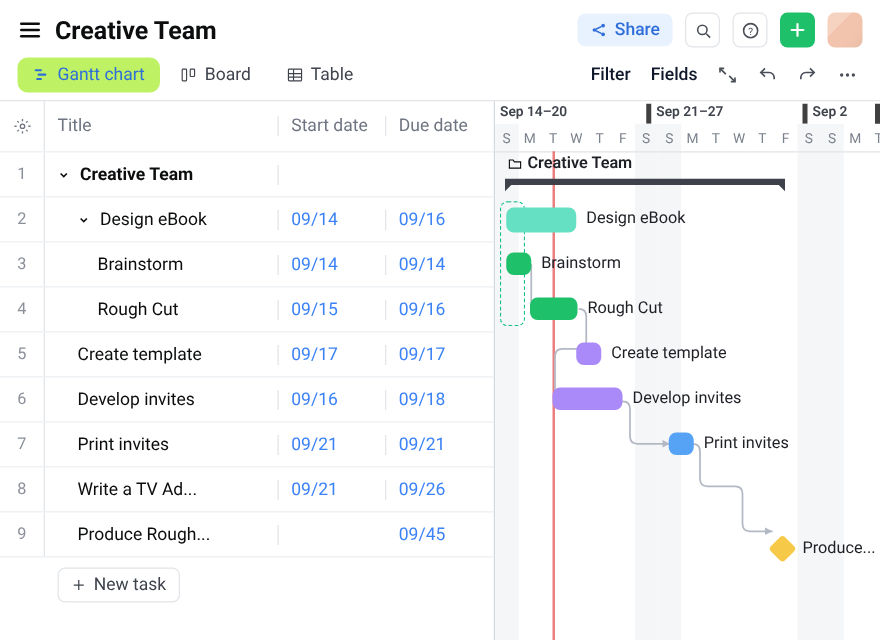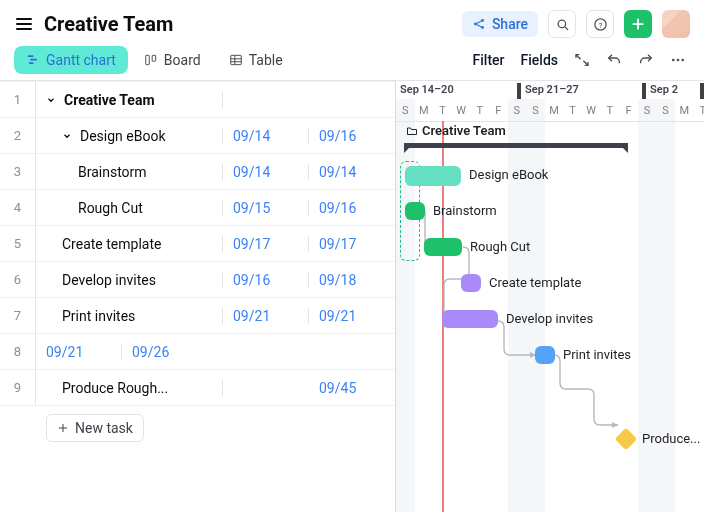--- a/index.html
+++ b/index.html
@@ -14,21 +14,21 @@
   .header-spacer { flex: 1; }
   .share-btn { display: flex; align-items: center; gap: 6px; background: #e8f2ff; color: #2f6ed8; border-radius: 6px; padding: 5px 10px; font-weight: 500; cursor: pointer; }
   .icon-btn { width: 28px; height: 28px; border-radius: 6px; border: 1px solid #e1e4e8; display: flex; align-items: center; justify-content: center; color: #4a4e57; cursor: pointer; }
   .add-btn { width: 28px; height: 28px; border-radius: 6px; background: #1fc06a; color: #fff; display: flex; align-items: center; justify-content: center; font-size: 18px; font-weight: 700; cursor: pointer; }
   .avatar { width: 28px; height: 28px; border-radius: 6px; background: linear-gradient(135deg,#f6d2c0 35%,#f3c4ad 35%,#f3c4ad 70%,#e6bda6); display: block; }
 
   
   .toolbar { display: flex; align-items: center; padding: 0 14px 6px 14px; gap: 8px; }
   .view-tabs { display: flex; gap: 4px; }
   .tab { display: flex; align-items: center; gap: 6px; padding: 6px 12px; border-radius: 8px; color: #3f434c; cursor: pointer; }
-  .tab.active { background: #5eead4; color: #2f6ed8; }
+  .tab.active { background: #bef264; color: #2f6ed8; }
   .toolbar-spacer { flex: 1; }
   .tool { color: #0f172a; font-weight: 500; padding: 4px 4px; cursor: pointer; }
   .tool-ico { width: 24px; height: 24px; display: flex; align-items: center; justify-content: center; color: #4a4e57; cursor: pointer; }
 
   
   .main { display: flex; flex: 1; min-height: 0; border-top: 1px solid #e1e4e8; }
   .left { width: 396px; display: flex; flex-direction: column; border-right: 1px solid #d6dbe1; }
   .right { flex: 1; position: relative; overflow: hidden; }
 
   
@@ -173,20 +173,31 @@
           <circle cx="5" cy="12" r="2" fill="currentColor"></circle>
           <circle cx="12" cy="12" r="2" fill="currentColor"></circle>
           <circle cx="19" cy="12" r="2" fill="currentColor"></circle>
         </svg>
     </div>
   </div>
 
   <div class="main">
 
     <div class="left">
+      <div class="thead">
+        <div class="col-gear">
+          <svg width="14" height="14" viewBox="0 0 24 24">
+              <circle cx="12" cy="12" r="3" stroke="currentColor" stroke-width="1.8" fill="none"></circle>
+              <path d="M12 2v3M12 19v3M4 12H1M23 12h-3M5 5l2 2M17 17l2 2M5 19l2-2M17 7l2-2" stroke="currentColor" stroke-width="1.8"></path>
+            </svg>
+        </div>
+        <div class="col-title">Title</div>
+        <div class="col-start">Start date</div>
+        <div class="col-due">Due date</div>
+      </div>
       <div id="tbody">
           <div class="trow">
             <div class="row-num">1</div>
             <div class="row-title bold">
               <span class="caret">
                 <svg width="10" height="10" viewBox="0 0 24 24">
                   <path d="M6 9l6 6 6-6" stroke="currentColor" stroke-width="3" fill="none"></path>
                 </svg>
               </span>
               <span>Creative Team</span>
@@ -242,20 +253,23 @@
           <div class="trow">
             <div class="row-num">7</div>
             <div class="row-title indent-1">
               <span>Print invites</span>
             </div>
             <div class="row-date">09/21</div>
             <div class="row-date">09/21</div>
           </div>
           <div class="trow">
             <div class="row-num">8</div>
+            <div class="row-title indent-1">
+              <span>Write a TV Ad...</span>
+            </div>
             <div class="row-date">09/21</div>
             <div class="row-date">09/26</div>
           </div>
           <div class="trow">
             <div class="row-num">9</div>
             <div class="row-title indent-1">
               <span>Produce Rough...</span>
             </div>
             <div class="row-date"></div>
             <div class="row-date">09/45</div>

